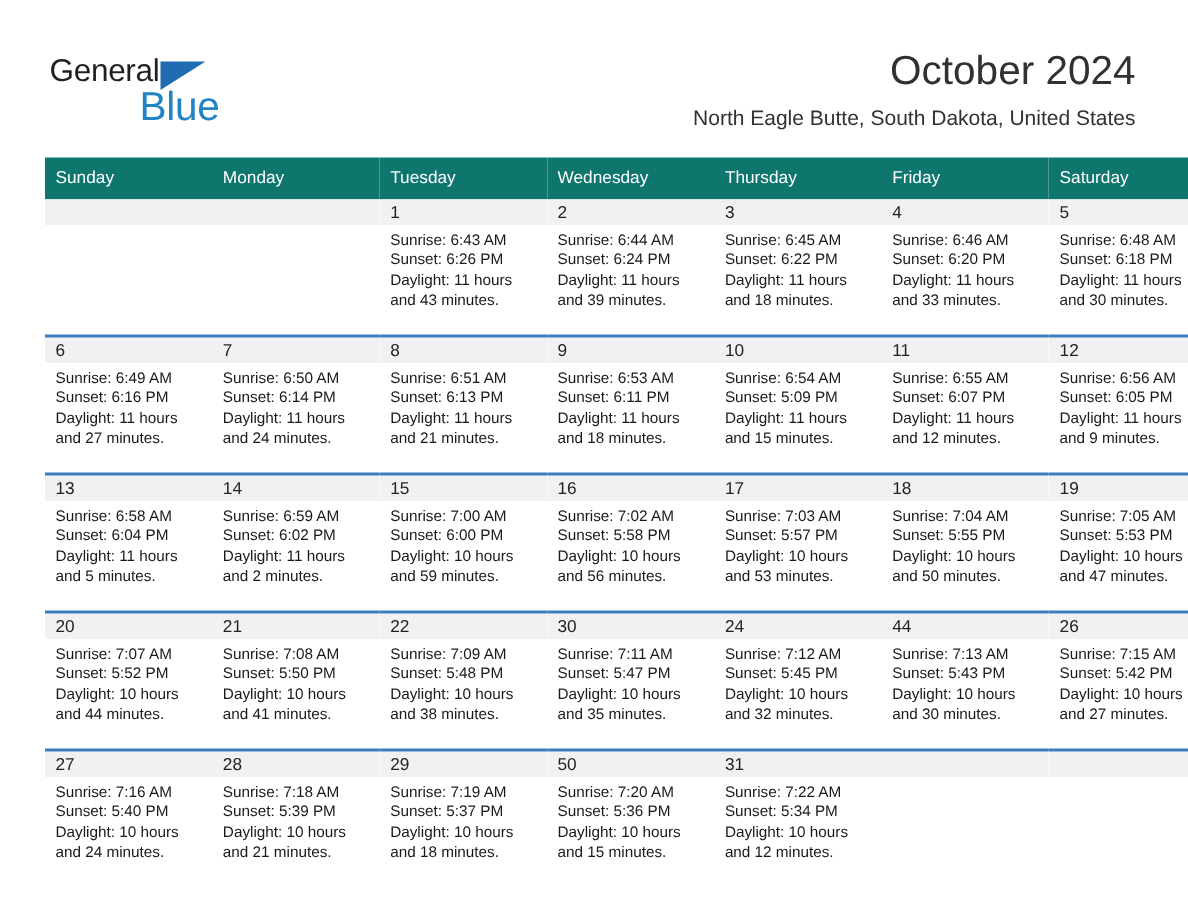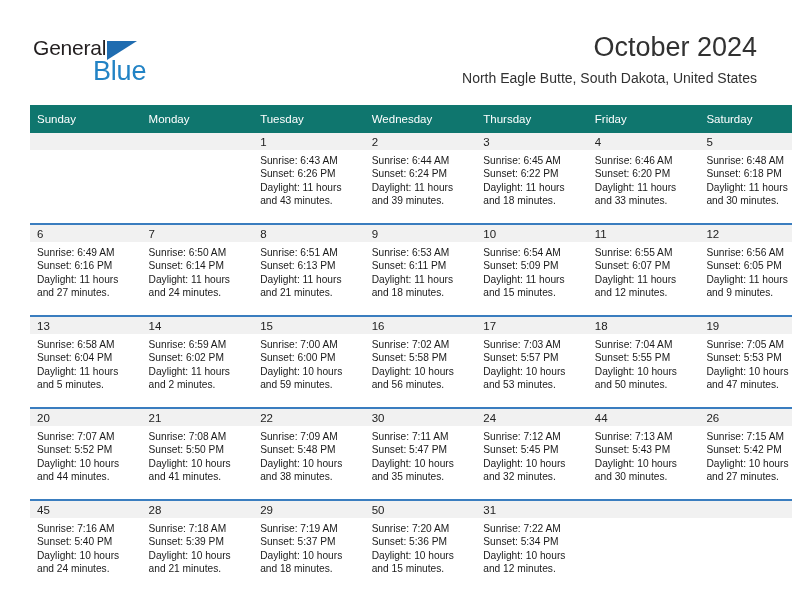--- a/index.html
+++ b/index.html
@@ -437,21 +437,21 @@
               <div>Sunrise: 7:15 AM</div>
               <div>Sunset: 5:42 PM</div>
               <div>Daylight: 10 hours</div>
               <div>and 27 minutes.</div>
             </div>
           </td>
         </tr>
 
         <tr class="weekrow">
           <td class="daycell">
-            <div class="dnum-band">45</div>
+            <div class="dnum-band">27</div>
             <div class="day-body">
               <div>Sunrise: 7:16 AM</div>
               <div>Sunset: 5:40 PM</div>
               <div>Daylight: 10 hours</div>
               <div>and 24 minutes.</div>
             </div>
           </td>
           <td class="daycell">
             <div class="dnum-band">28</div>
             <div class="day-body">

